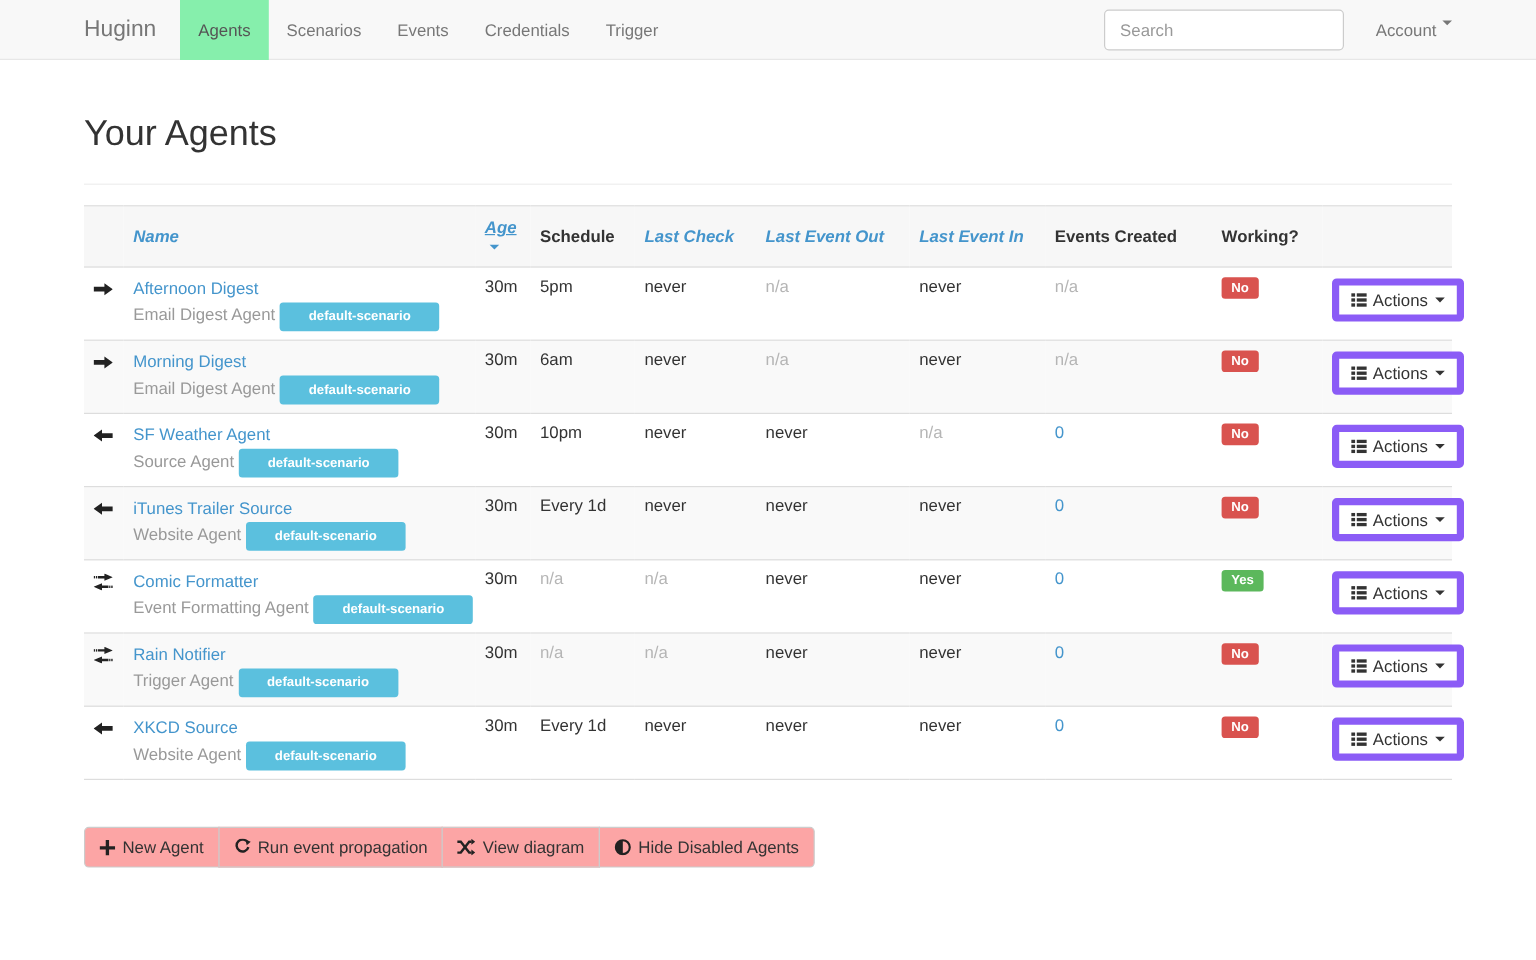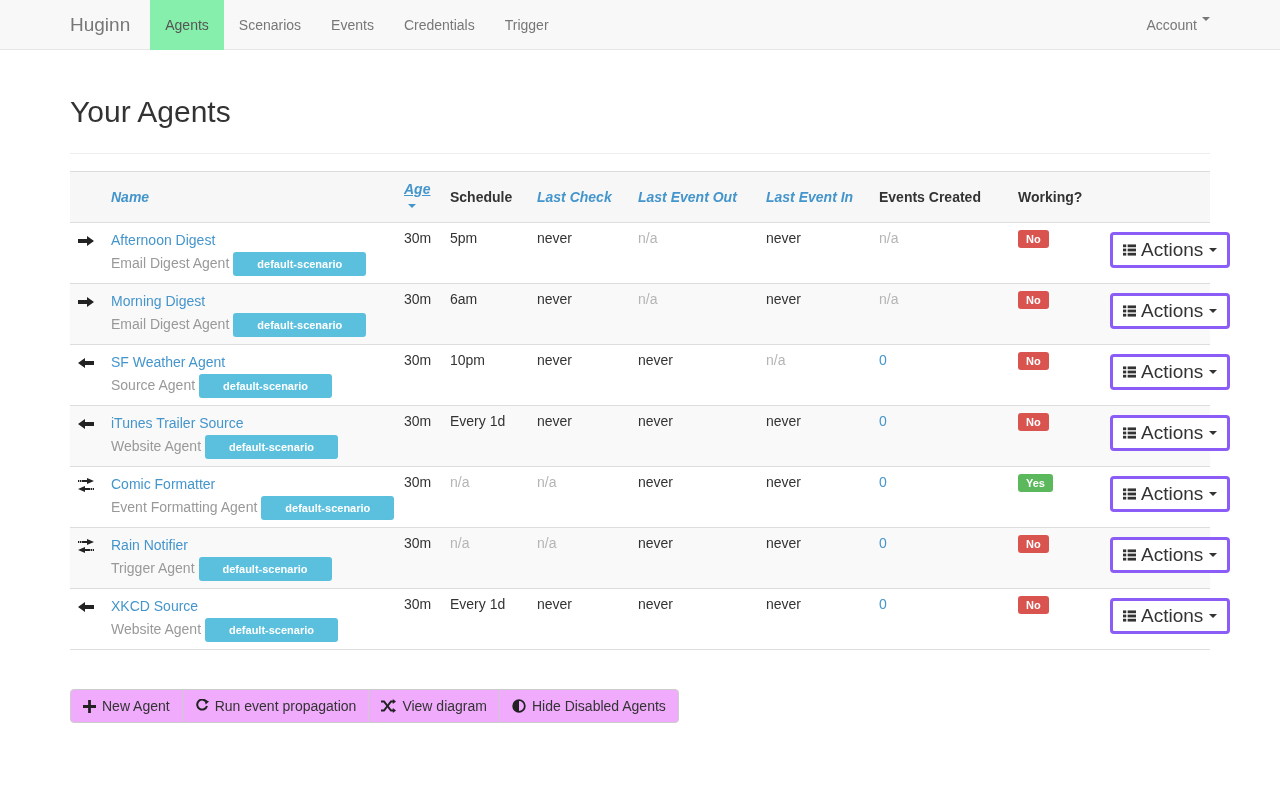--- a/index.html
+++ b/index.html
@@ -68,31 +68,31 @@
 
   .label-pill {
     display:inline-block; padding:3px 8px; font-size:11px; font-weight:bold;
     color:#fff; border-radius:3px; line-height:12px;
   }
   .label-danger { background:#d9534f; }
   .label-success { background:#5cb85c; }
 
   .btn-actions {
     display:inline-flex; align-items:center; gap:5px;
-    background:#fff; border:3px solid #8b5cf6; border-radius:4px;
-    padding:4px 10px; font-size:19px; color:#333; cursor:pointer;
+    background:#fff; border:6px solid #8b5cf6; border-radius:4px;
+    padding:4px 10px; font-size:14px; color:#333; cursor:pointer;
     font-family:"Liberation Sans", sans-serif; margin-top:2px;
   }
   .btn-actions .caret { color:#333; margin-left:1px; }
 
   
   .footer-group { margin-top:39px; display:inline-flex; }
   .btn-default {
     display:inline-flex; align-items:center; gap:6px;
-    background:#f0abfc; border:1px solid #ccc; padding:6px 12px;
+    background:#fca5a5; border:1px solid #ccc; padding:6px 12px;
     font-size:14px; color:#333; cursor:pointer; margin-left:-1px;
     font-family:"Liberation Sans", sans-serif; line-height:20px;
   }
   .btn-default:first-child { border-radius:4px 0 0 4px; margin-left:0; }
   .btn-default:last-child { border-radius:0 4px 4px 0; }
   .ico { display:inline-flex; }
 </style>
 </head>
 <body>
 
@@ -100,20 +100,21 @@
   <div class="nav-inner">
     <a class="brand">Huginn</a>
     <ul class="nav-items">
       <li class="active">Agents</li>
       <li>Scenarios</li>
       <li>Events</li>
       <li>Credentials</li>
       <li>Trigger</li>
     </ul>
     <div class="nav-right">
+      <input class="search-input" type="text" placeholder="Search" style="">
       <div class="account">
         <span>Account</span>
         <span class="caret"></span>
       </div>
     </div>
   </div>
 </nav>
 
 <div class="container">
   <h2 class="page-title">Your Agents</h2>

